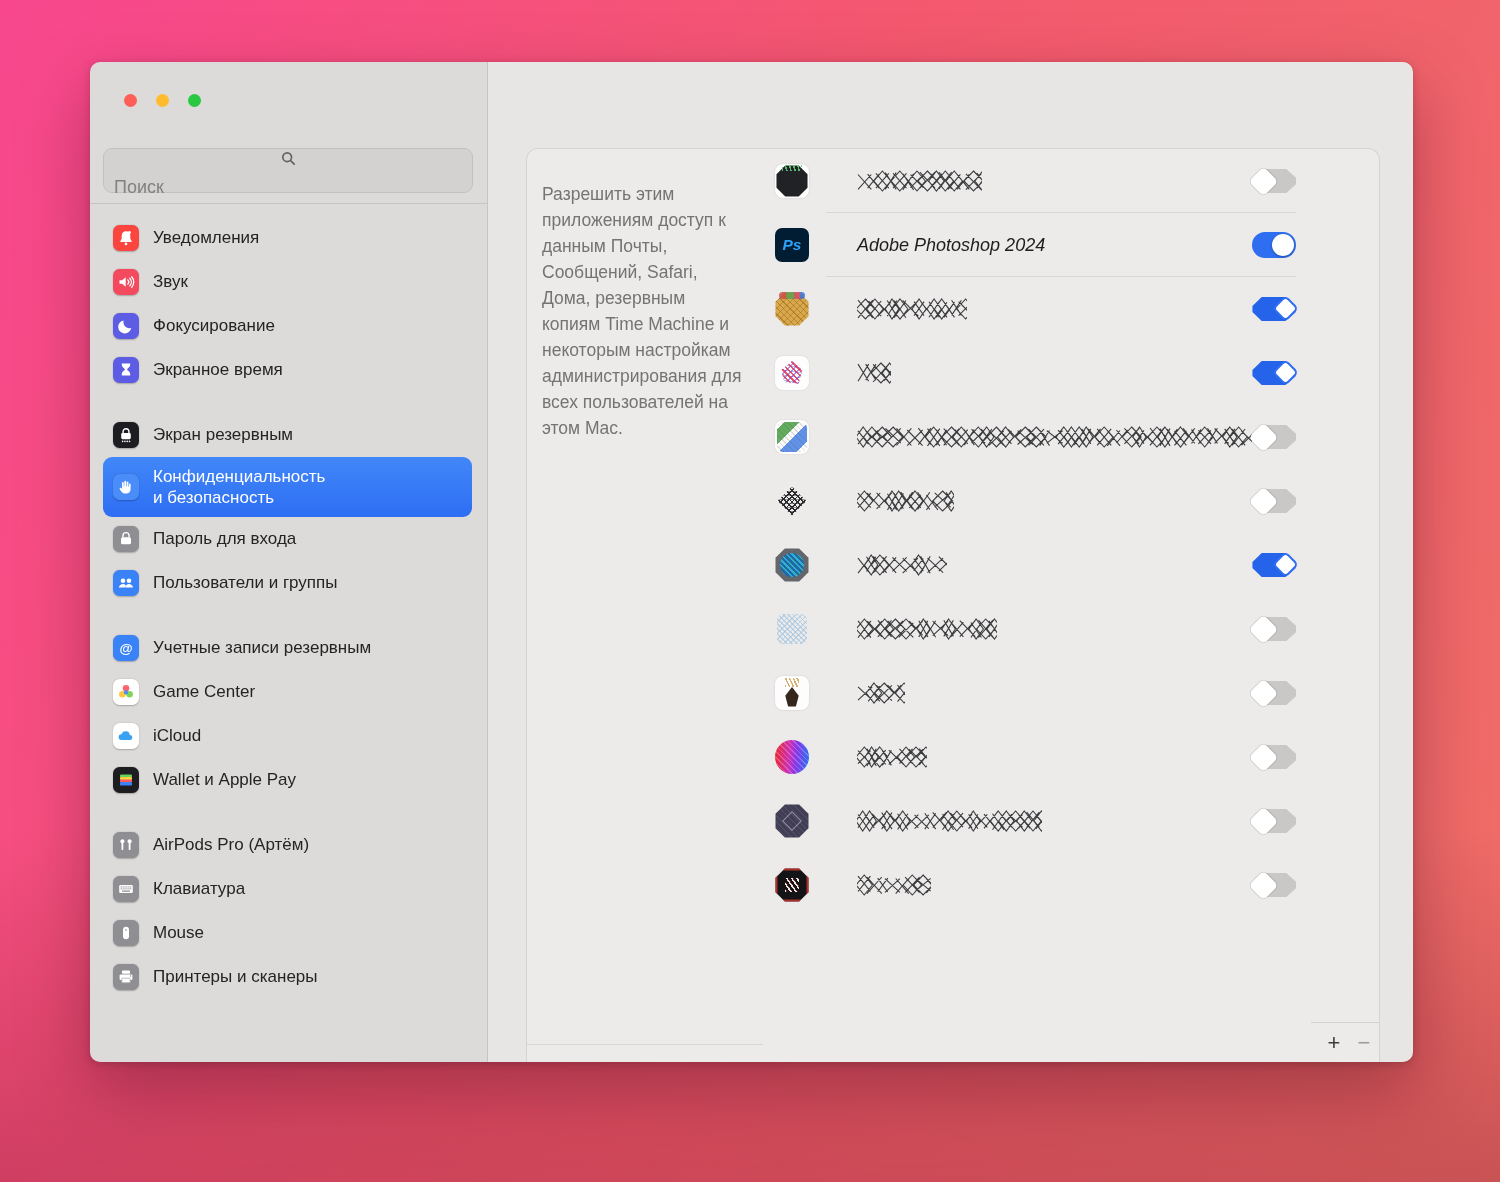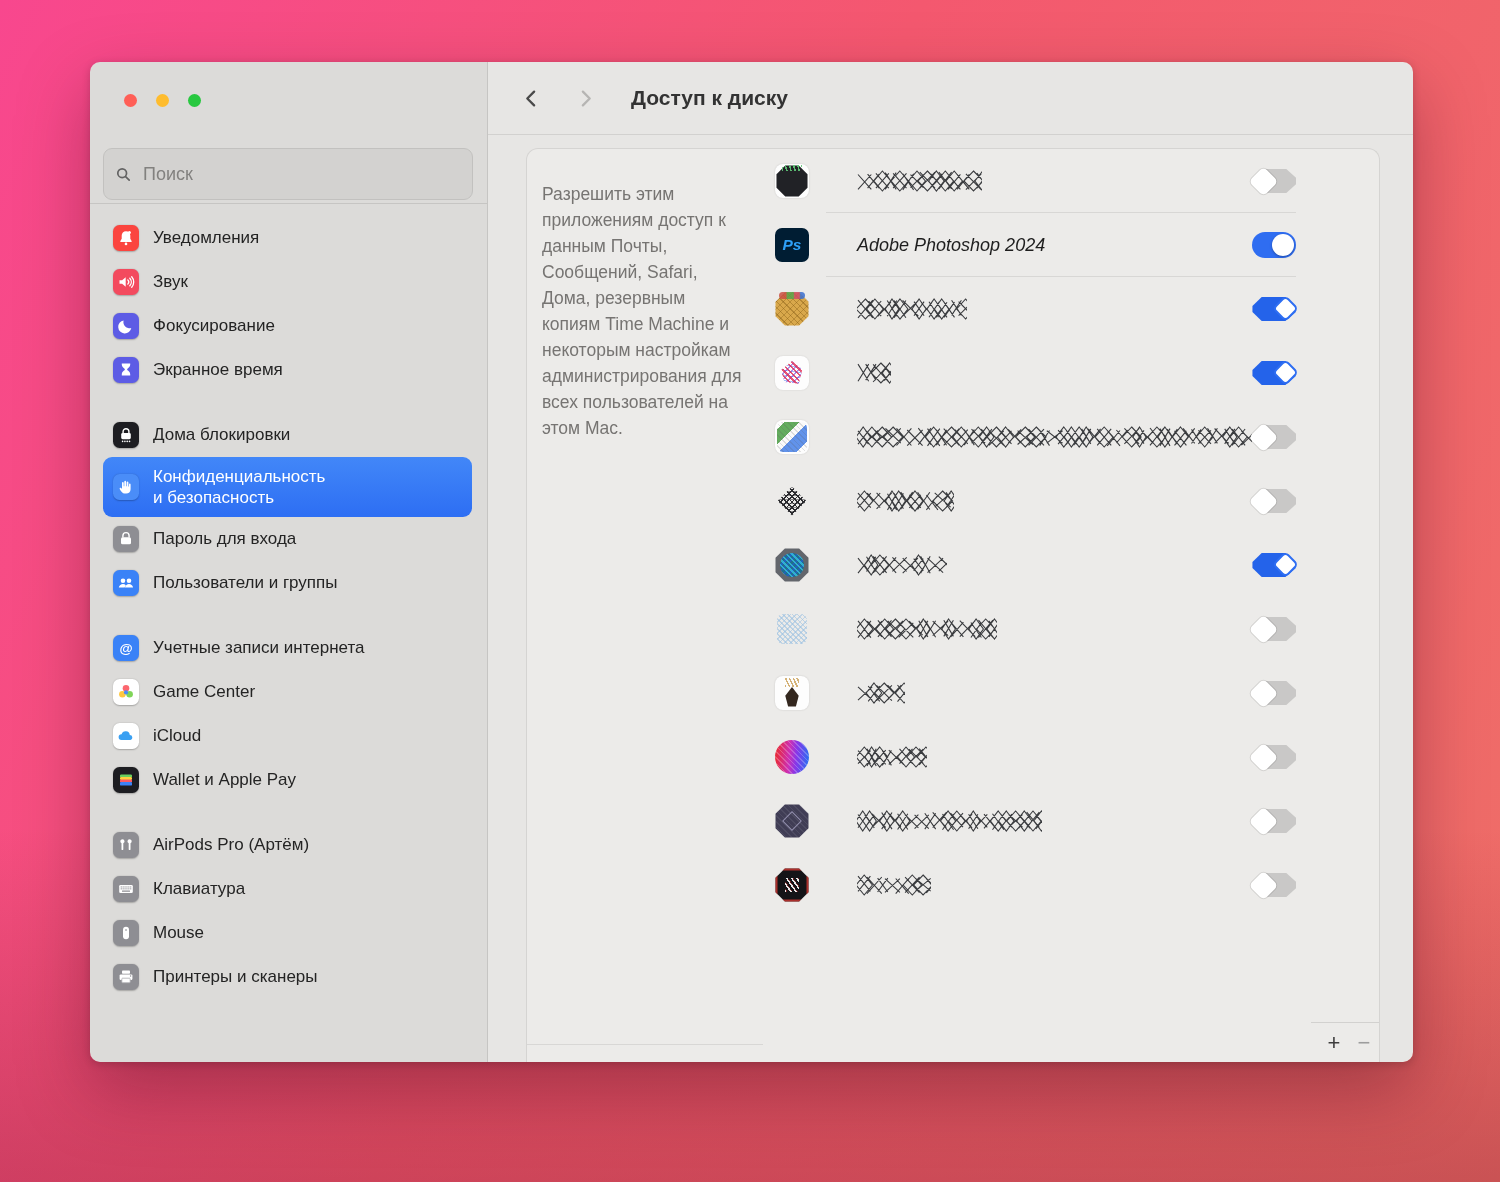--- a/index.html
+++ b/index.html
@@ -12,22 +12,22 @@
   }
   
   .window{position:absolute;left:90px;top:62px;width:1323px;height:1000px;border-radius:10px;
     display:flex;overflow:hidden;
     box-shadow:0 28px 70px rgba(70,5,30,.35),0 2px 8px rgba(0,0,0,.18);}
   
   .sidebar{width:397px;flex:none;background:#dcdbd9;border-right:1px solid #c6c5c3;position:relative;}
   .traffic{display:flex;gap:19px;padding:32px 0 0 34px;}
   .dot{width:13px;height:13px;border-radius:50%;border:none;padding:0;}
   .dot.red{background:#ff5f57}.dot.yellow{background:#febc2e}.dot.green{background:#28c840}
-  .search{position:absolute;left:13px;top:86px;width:370px;height:52px;background:#d3d2d0;
-    border:1px solid #c2c1bf;border-radius:9px;display:flex;align-items:center;padding:0 10px;gap:8px;box-sizing:border-box;}
+  .search{position:absolute;left:13px;top:86px;width:370px;height:45px;background:#d3d2d0;
+    border:1px solid #c2c1bf;border-radius:9px;display:flex;align-items:center;padding:0 10px;gap:8px;box-sizing:border-box;flex-direction:column;}
   .search svg{width:19px;height:19px;flex:none}
   .search input{border:none;background:transparent;outline:none;font-size:18px;color:#333;width:100%;font-family:inherit;}
   .search input::placeholder{color:#82817f;}
   .side-sep{position:absolute;left:0;right:0;top:141px;height:1px;background:#c6c5c3;}
   #sidebar-nav{position:absolute;top:142px;left:0;right:0;bottom:0;padding:12px 15px 0 13px;overflow:hidden;}
   .side-group{margin-bottom:21px;}
   .side-item{display:flex;align-items:center;gap:14px;padding:0 10px;height:44px;border-radius:9px;
     color:#242424;font-size:17px;cursor:default;}
   .side-item.selected{background:linear-gradient(180deg,#4287f8,#2d6ef3);color:#fff;height:60px;}
   .tile{width:26px;height:26px;border-radius:6.5px;flex:none;display:flex;align-items:center;justify-content:center;
@@ -188,21 +188,21 @@
                   <path fill="none" stroke="#fff" stroke-width="1.4" d="M7.1 8.2V6.6a2.9 2.9 0 015.8 0v1.6"></path>
                   <rect fill="#fff" x="5.2" y="8" width="9.6" height="6.2" rx="1.4"></rect>
                   <g fill="#fff">
                     <circle cx="6.6" cy="16.4" r=".8"></circle>
                     <circle cx="8.9" cy="16.4" r=".8"></circle>
                     <circle cx="11.2" cy="16.4" r=".8"></circle>
                     <circle cx="13.5" cy="16.4" r=".8"></circle>
                   </g>
                 </svg>
               </span>
-              <span class="lbl">Дома блокировки</span>
+              <span class="lbl">Экран резервным</span>
             </div>
             <div class="side-item selected">
               <span class="tile" style="background: rgb(74, 141, 248);">
                 <svg viewBox="0 0 20 20">
                   <path fill="#fff" d="M7.1 16.2c-1.3-1-2.9-2.9-3.4-4.2-.3-.8.6-1.5 1.3-1l1 .8V6c0-1.2 1.7-1.2 1.7 0v3.2h.6V4.7c0-1.2 1.8-1.2 1.8 0v4.5h.6V5.5c0-1.2 1.7-1.2 1.7 0v4.1h.6V7.4c0-1.1 1.6-1.1 1.6 0v4.8c0 2.6-1.9 4.4-4.5 4.4-1.1 0-2.1-.1-3-.4z"></path>
                 </svg>
               </span>
               <span class="lbl">Конфиденциальность
 и безопасность</span>
             </div>
@@ -227,21 +227,21 @@
               <span class="lbl">Пользователи и группы</span>
             </div>
           </div>
           <div class="side-group">
             <div class="side-item">
               <span class="tile" style="background: rgb(58, 130, 247);">
                 <svg viewBox="0 0 20 20">
                   <text x="10" y="14.6" text-anchor="middle" font-size="13.5" font-weight="bold" fill="#fff" font-family="Liberation Sans, sans-serif">@</text>
                 </svg>
               </span>
-              <span class="lbl">Учетные записи интернета</span>
+              <span class="lbl">Учетные записи резервным</span>
             </div>
             <div class="side-item">
               <span class="tile" style="background: rgb(255, 255, 255);">
                 <svg viewBox="0 0 20 20">
                   <g opacity=".92">
                     <circle cx="10" cy="6.3" r="3.3" fill="#fc5b63"></circle>
                     <circle cx="13.6" cy="12.3" r="3.3" fill="#76d24c"></circle>
                     <circle cx="6.4" cy="12.3" r="3.3" fill="#ffc32f"></circle>
                     <circle cx="10" cy="10.4" r="2.1" fill="#3b82f7"></circle>
                   </g>
@@ -319,33 +319,20 @@
                   <rect x="5.8" y="11.2" width="8.4" height="4.6" rx=".8" fill="#fff" stroke="#a9a9ad" stroke-width=".8"></rect>
                 </svg>
               </span>
               <span class="lbl">Принтеры и сканеры</span>
             </div>
           </div>
         </nav>
     </aside>
 
     <main class="content">
-      <header class="chead">
-        <button class="navbtn">
-          <svg viewBox="0 0 20 20">
-              <path d="M12.5 3.5L6 10l6.5 6.5" fill="none" stroke="#4a4a4a" stroke-width="2.2" stroke-linecap="round" stroke-linejoin="round"></path>
-            </svg>
-        </button>
-        <button class="navbtn fwd">
-          <svg viewBox="0 0 20 20">
-              <path d="M7.5 3.5L14 10l-6.5 6.5" fill="none" stroke="#b6b5b3" stroke-width="2.2" stroke-linecap="round" stroke-linejoin="round"></path>
-            </svg>
-        </button>
-        <h1 class="ctitle">Доступ к диску</h1>
-      </header>
 
       <section class="card">
         <p class="desc">Разрешить этим приложениям доступ к данным Почты, Сообщений, Safari, Дома, резервным копиям Time Machine и некоторым настройкам администрирования для всех пользователей на этом Mac.</p>
         <div id="app-rows">
             <div class="app-row sep">
               <div class="appicon ai-dark-app"></div>
               <div class="appname">
                 <svg width="125" height="22" viewBox="0 0 125 22" fill="none" stroke="#222428" stroke-width="1.1" opacity="0.88">
                   <path d="M1.0 19.3L14.3 4.5M1.0 4.5L14.3 19.3M10.6 18.1L22.2 4.1M10.6 4.1L22.2 18.1M18.9 18.1L31.8 3.4M18.9 3.4L31.8 18.1M25.4 1L33.8 11L25.4 21L16.9 11ZM28.2 19.4L39.2 2.6M28.2 2.6L39.2 19.4M36.1 18.1L49.5 3.4M36.1 3.4L49.5 18.1M42.8 1L51.5 11L42.8 21L34.1 11ZM45.8 19.9L56.6 3.8M45.8 3.8L56.6 19.9M53.5 17.7L66.4 4.6M53.5 4.6L66.4 17.7M60.0 1L68.4 11L60.0 21L51.5 11ZM62.8 18.1L78.0 2.2M62.8 2.2L78.0 18.1M70.4 1L80.0 11L70.4 21L60.8 11ZM73.7 17.2L85.1 3.8M73.7 3.8L85.1 17.2M79.4 1L87.1 11L79.4 21L71.7 11ZM81.9 18.9L94.6 2.2M81.9 2.2L94.6 18.9M88.3 1L96.6 11L88.3 21L79.9 11ZM91.0 19.4L103.4 4.4M91.0 4.4L103.4 19.4M97.2 1L105.4 11L97.2 21L89.0 11ZM100.0 19.3L112.3 4.3M100.0 4.3L112.3 19.3M108.9 19.6L124.2 3.8M108.9 3.8L124.2 19.6M116.5 1L126.2 11L116.5 21L106.9 11ZM119.9 18.2L131.4 3.1M119.9 3.1L131.4 18.2M125.7 1L133.4 11L125.7 21L117.9 11Z"></path>
                 </svg>

